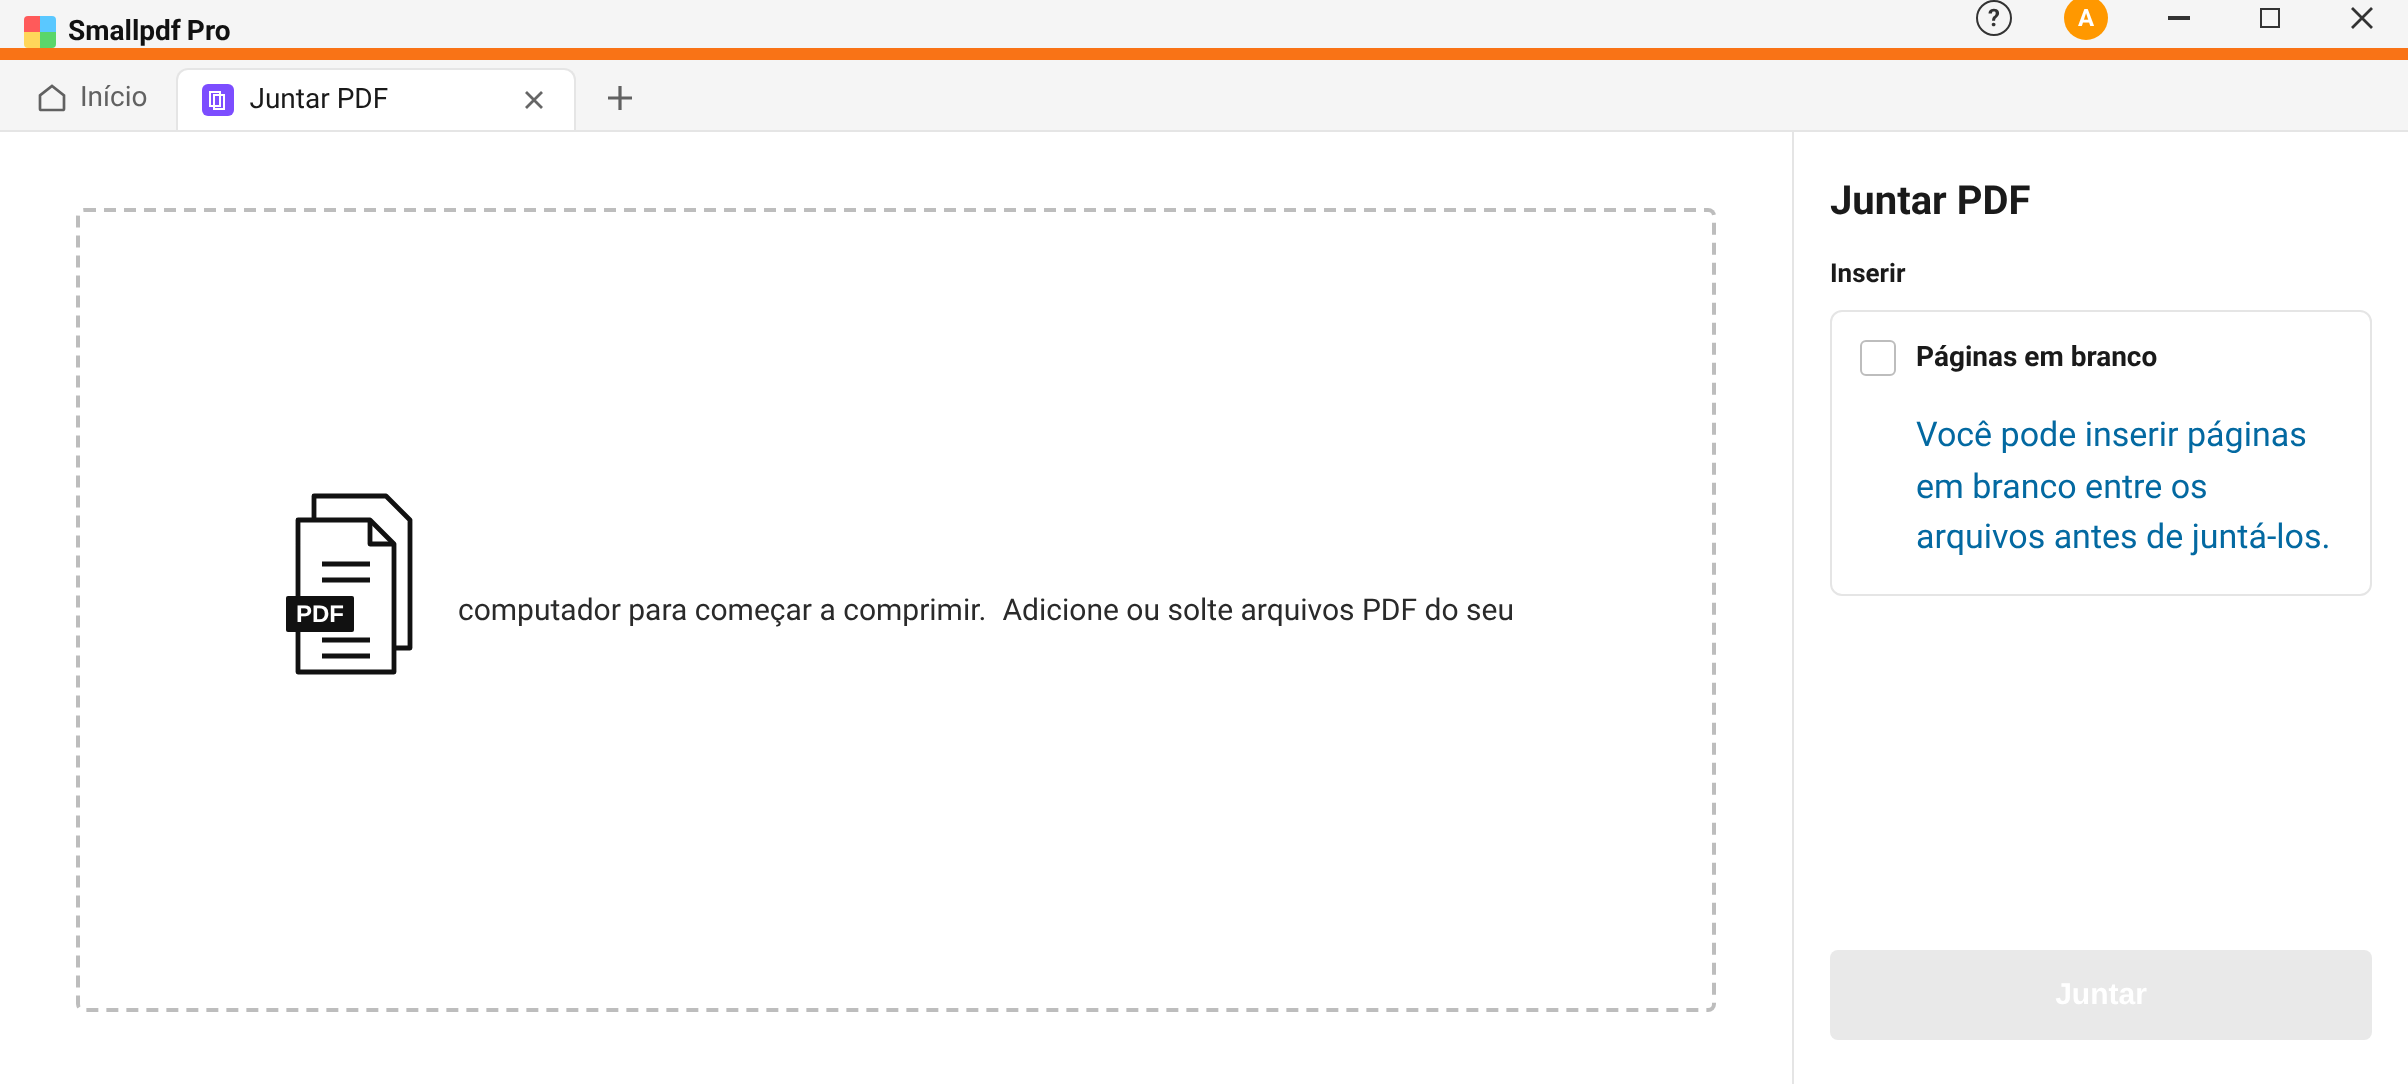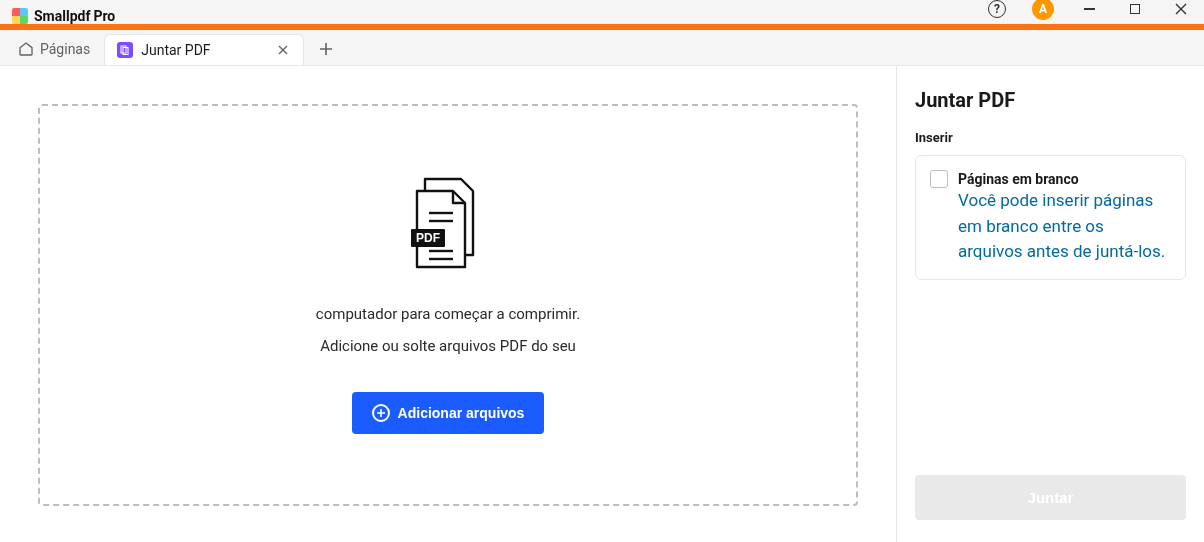--- a/index.html
+++ b/index.html
@@ -100,21 +100,20 @@
       display: flex;
       justify-content: center;
     }
     .dropzone {
       width: 100%;
       max-width: 820px;
       height: 402px;
       border: 2px dashed #bdbdbd;
       border-radius: 4px;
       display: flex;
-      flex-direction: column;
       align-items: center;
       justify-content: center;
       gap: 8px;
     }
     .pdf-illustration { margin-bottom: 18px; }
     .drop-text { color: #2a2a2a; font-size: 15px; text-align: center; line-height: 1.6; }
     .add-btn {
       margin-top: 26px;
       background: #1a5cff;
       color: #fff;
@@ -138,21 +137,21 @@
       display: flex;
       flex-direction: column;
     }
     .side-title { font-size: 20px; font-weight: 700; margin-bottom: 18px; }
     .side-sub { font-size: 13px; font-weight: 700; margin-bottom: 10px; }
     .card {
       border: 1px solid #e5e5e5;
       border-radius: 6px;
       padding: 14px 14px 14px 14px;
     }
-    .card-head { display: flex; align-items: center; gap: 10px; margin-bottom: 0; }
+    .card-head { display: flex; align-items: center; gap: 10px; margin-bottom: 18px; }
     .checkbox {
       width: 18px; height: 18px; border: 1.5px solid #bdbdbd; border-radius: 3px; cursor: pointer; flex-shrink: 0;
     }
     .card-title { font-weight: 700; font-size: 14px; }
     .card-desc { font-size: 17px; color: #0369a1; line-height: 1.5; padding-left: 28px; }
     .sidebar-spacer { flex: 1; }
     .merge-btn {
       width: 100%;
       padding: 14px;
       background: #e9e9e9;
@@ -194,21 +193,21 @@
         <path d="M1 1 L11 11 M11 1 L1 11" stroke="#333" stroke-width="1.4"></path>
       </svg>
   </div>
 </div>
 
 <div class="tabs">
   <div class="home-btn">
     <svg width="16" height="16" viewBox="0 0 24 24" fill="none" stroke="#616161" stroke-width="2">
       <path d="M3 10 L12 3 L21 10 V20 A1 1 0 0 1 20 21 H4 A1 1 0 0 1 3 20 Z"></path>
     </svg>
-    <span>Páginas</span>
+    <span>Início</span>
   </div>
   <div class="tab">
     <div class="tab-icon">
       <svg width="10" height="10" viewBox="0 0 10 10">
           <rect x="1" y="1" width="5" height="7" fill="none" stroke="#fff" stroke-width="1"></rect>
           <rect x="3" y="2.5" width="5" height="7" fill="none" stroke="#fff" stroke-width="1"></rect>
         </svg>
     </div>
     <span class="tab-label">Juntar PDF</span>
     <div class="tab-close">
@@ -237,28 +236,20 @@
           <line x1="22" y1="36" x2="46" y2="36" stroke="#111" stroke-width="2.4"></line>
           <line x1="22" y1="44" x2="46" y2="44" stroke="#111" stroke-width="2.4"></line>
           <line x1="22" y1="74" x2="46" y2="74" stroke="#111" stroke-width="2.4"></line>
           <line x1="22" y1="82" x2="46" y2="82" stroke="#111" stroke-width="2.4"></line>
           <rect x="4" y="52" width="34" height="18" rx="1" fill="#111"></rect>
           <text x="21" y="65" fill="#fff" font-size="12" font-weight="700" font-family="Arial" text-anchor="middle">PDF</text>
         </svg>
       </div>
       <div class="drop-text">computador para começar a comprimir.</div>
       <div class="drop-text">Adicione ou solte arquivos PDF do seu</div>
-      <button class="add-btn">
-        <span class="plus-circle">
-          <svg width="10" height="10" viewBox="0 0 10 10">
-              <path d="M5 1 V9 M1 5 H9" stroke="#fff" stroke-width="1.6"></path>
-            </svg>
-        </span>
-        <span>Adicionar arquivos</span>
-      </button>
     </div>
   </div>
 
   <div class="sidebar">
     <div class="side-title">Juntar PDF</div>
     <div class="side-sub">Inserir</div>
     <div class="card">
       <div class="card-head">
         <div class="checkbox"></div>
         <div class="card-title">Páginas em branco</div>

